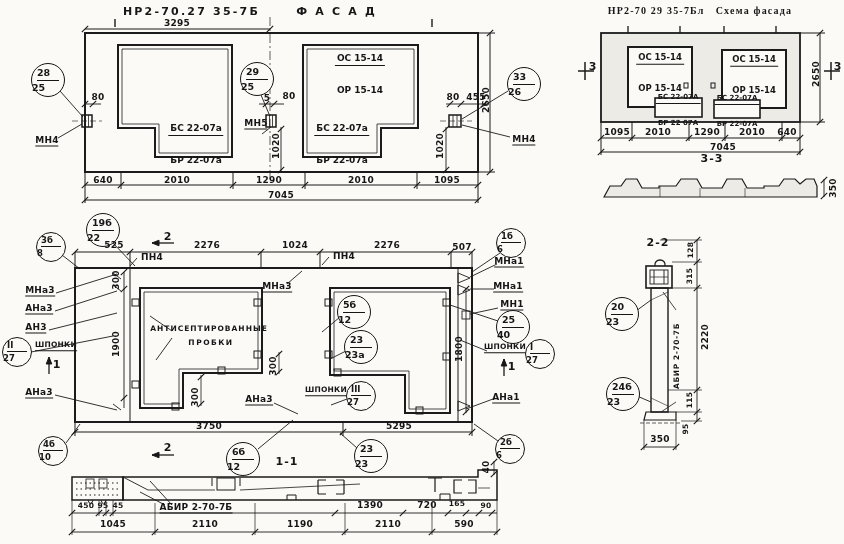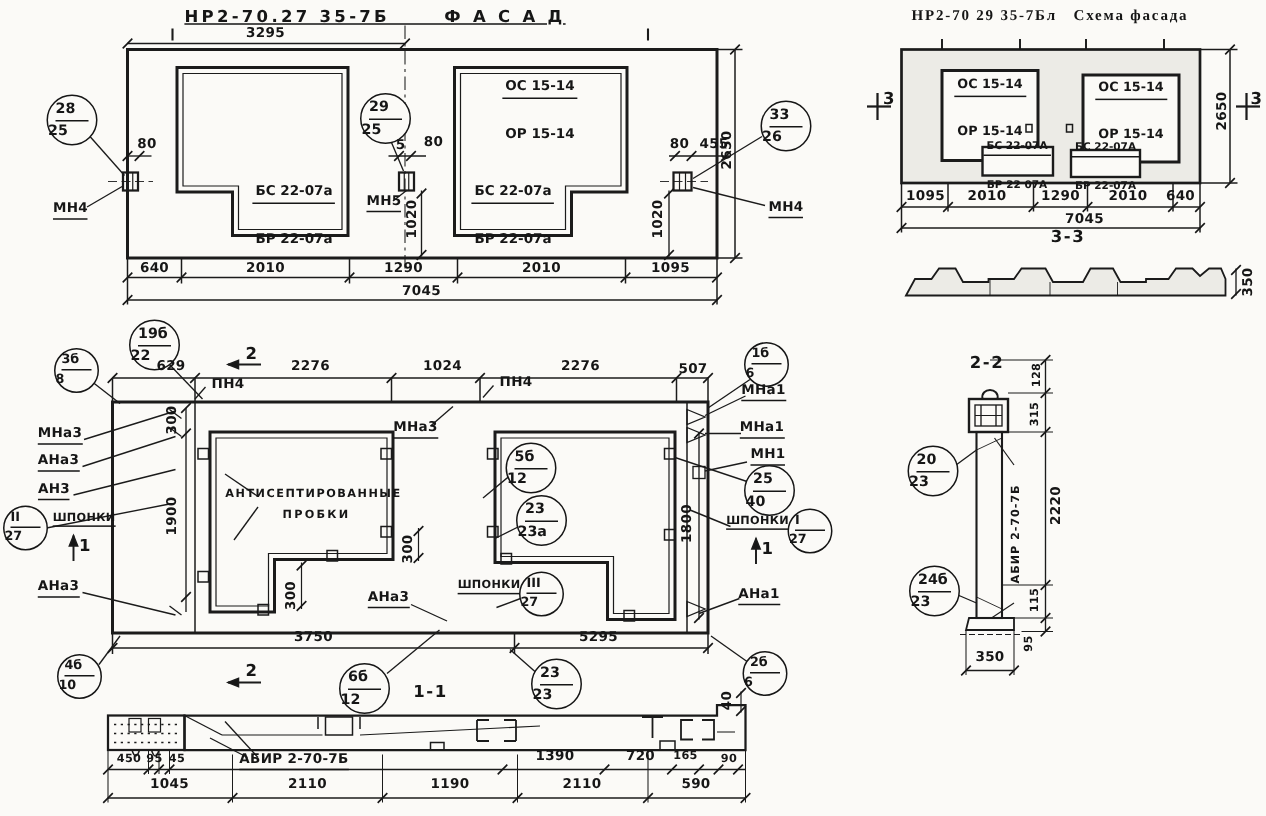--- a/index.html
+++ b/index.html
@@ -4,21 +4,21 @@
 <style>
   html,body{margin:0;padding:0;background:#fff;}
   .page{position:relative;width:844px;height:544px;background:#fbfaf7;overflow:hidden;
         font-family:"DejaVu Sans",sans-serif;color:#161616;}
   svg{position:absolute;left:0;top:0;}
   .t{position:absolute;font:bold 9px "DejaVu Sans",sans-serif;color:#161616;
      transform:translate(-50%,-50%);white-space:pre;letter-spacing:.2px;line-height:1;}
   .vt{position:absolute;font:bold 9px "DejaVu Sans",sans-serif;color:#161616;
      transform:translate(-50%,-50%) rotate(-90deg);white-space:pre;letter-spacing:.2px;line-height:1;}
   .sm{font-size:7.5px;}
-  .title{font-size:11px;letter-spacing:2.2px;text-decoration:underline;}
+  .title{font-size:11px;letter-spacing:2.2px;}
   .title2{font-size:10px;letter-spacing:1.2px;font-family:Liberation Serif, serif;}
   .sec{font-size:11px;letter-spacing:1px;}
   .u{border-bottom:1.2px solid #161616;padding-bottom:1px;}
   .frac{position:absolute;transform:translate(-50%,-50%);text-align:center;
         font:bold 9px "DejaVu Sans",sans-serif;color:#161616;white-space:pre;line-height:1;}
   .frac .fl{display:block;border-bottom:1.3px solid #161616;padding:0 2px 2px;}
   .frac .fb{display:block;padding-top:2px;}
   .f85{font-size:8.5px;} .f7{font-size:7px;}
   .callout{position:absolute;width:32px;height:32px;transform:translate(-50%,-50%);
         border:1.4px solid #161616;border-radius:50%;background:#fbfaf7;text-align:left;
@@ -384,21 +384,21 @@
 </div>
 <div class="callout" style="left:257px;top:79px">
   <span class="fl">29</span>
   <span class="fb">25</span>
 </div>
 <div class="callout" style="left:524px;top:84px">
   <span class="fl">33</span>
   <span class="fb">26</span>
 </div>
 <span class="t u" style="left:47px;top:141px">МН4</span>
-<span class="t u" style="left:256px;top:136px">МН5</span>
+<span class="t u" style="left:256px;top:124px">МН5</span>
 <span class="t u" style="left:524px;top:140px">МН4</span>
 <span class="t" style="left:98px;top:97px">80</span>
 <span class="t" style="left:267px;top:98px">5</span>
 <span class="t" style="left:289px;top:96px">80</span>
 <span class="t" style="left:453px;top:97px">80</span>
 <span class="t" style="left:476px;top:97px">455</span>
 <span class="vt" style="left:276px;top:146px">1020</span>
 <span class="vt" style="left:440px;top:146px">1020</span>
 <span class="vt" style="left:486px;top:100px">2650</span>
 <span class="t" style="left:103px;top:180px">640</span>
@@ -442,21 +442,21 @@
   <span class="fb">22</span>
 </div>
 <div class="callout c28" style="left:51px;top:247px">
   <span class="fl">3б</span>
   <span class="fb">8</span>
 </div>
 <div class="callout c28" style="left:511px;top:243px">
   <span class="fl">1б</span>
   <span class="fb">6</span>
 </div>
-<span class="t" style="left:114px;top:245px">629</span>
+<span class="t" style="left:114px;top:245px">525</span>
 <span class="t" style="left:207px;top:245px">2276</span>
 <span class="t" style="left:295px;top:245px">1024</span>
 <span class="t" style="left:387px;top:245px">2276</span>
 <span class="t" style="left:462px;top:247px">507</span>
 <span class="t" style="left:152px;top:257px">ПН4</span>
 <span class="t" style="left:344px;top:256px">ПН4</span>
 <span class="t sec" style="left:168px;top:236px">2</span>
 <span class="t sec" style="left:168px;top:447px">2</span>
 <span class="t sec" style="left:57px;top:364px">1</span>
 <span class="t sec" style="left:512px;top:366px">1</span>

